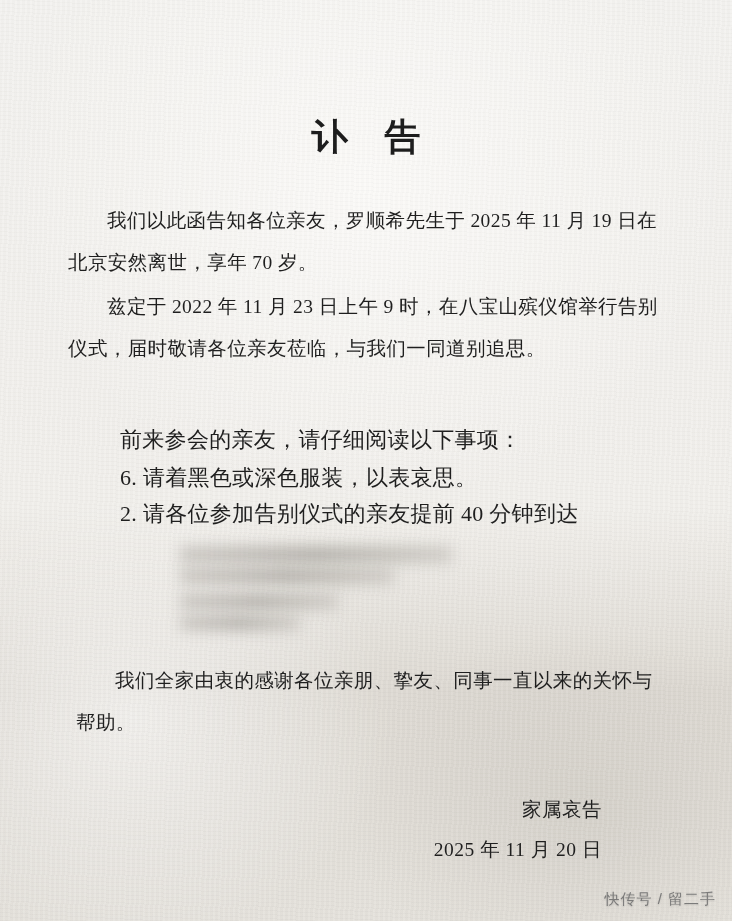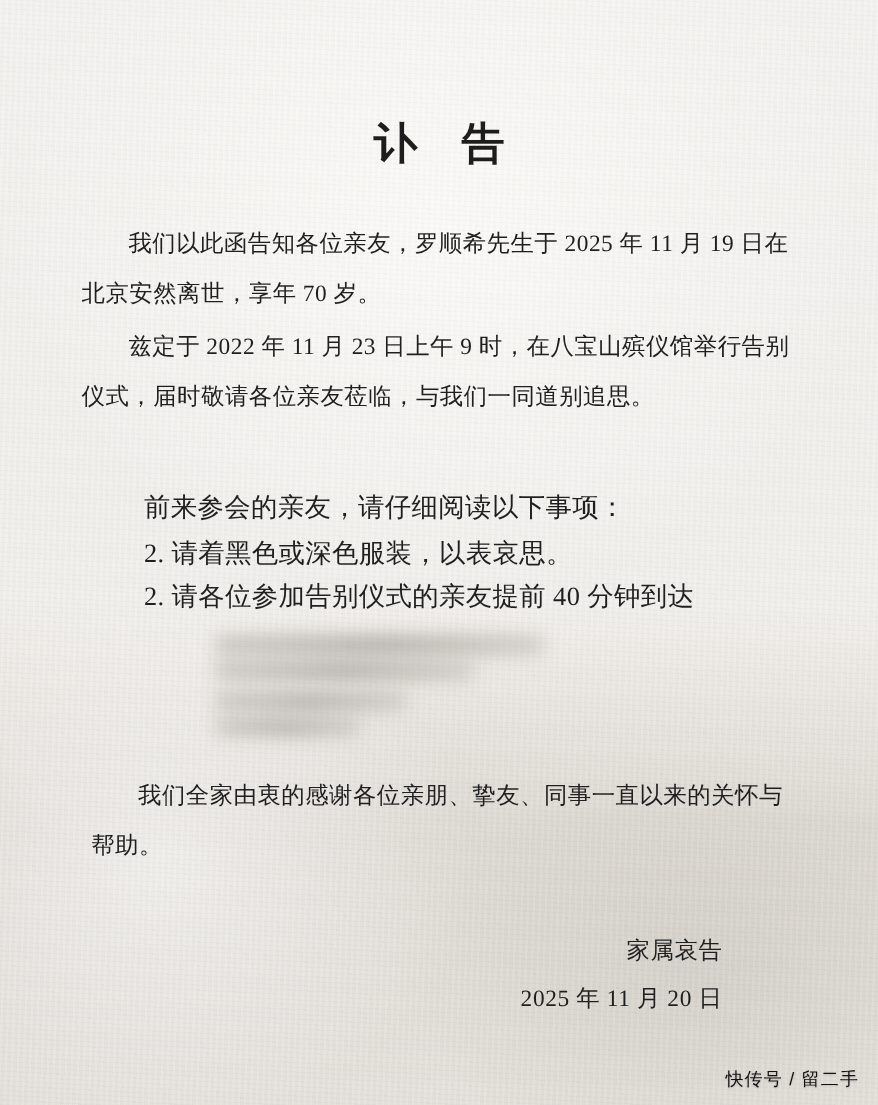--- a/index.html
+++ b/index.html
@@ -31,21 +31,21 @@
     inset: 0;
     background:
       repeating-linear-gradient(92deg, rgba(255,255,255,0.06) 0px, rgba(255,255,255,0.06) 2px, rgba(0,0,0,0.012) 2px, rgba(0,0,0,0.012) 5px),
       repeating-linear-gradient(3deg, rgba(0,0,0,0.015) 0px, rgba(0,0,0,0.015) 1px, rgba(255,255,255,0.03) 1px, rgba(255,255,255,0.03) 4px);
     pointer-events: none;
   }
 
   .sheet {
     position: absolute;
     left: 0;
-    top: 0;
+    top: 17px;
     width: 732px;
     height: 686px;
     box-sizing: border-box;
     padding: 0 60px;
   }
 
   .notice-title {
     text-align: center;
     font-size: 36px;
     font-weight: bold;
@@ -120,21 +120,21 @@
     padding-right: 70px;
   }
   .signature div { letter-spacing: 0.5px; }
 
   .watermark {
     position: absolute;
     right: 16px;
     bottom: 12px;
     font-family: "Liberation Sans", sans-serif;
     font-size: 15px;
-    color: #000000;
+    color: #737373;
     opacity: 0.92;
     letter-spacing: 1px;
     text-shadow: 0 1px 2px rgba(0,0,0,0.18);
     text-align: center;
   }
 </style>
 </head>
 <body>
 
 <div class="page"></div>
@@ -143,21 +143,21 @@
 
   <h1 class="notice-title">讣 告</h1>
 
   <div class="body-block">
     <p class="para">我们以此函告知各位亲友，罗顺希先生于 2025 年 11 月 19 日在北京安然离世，享年 70 岁。</p>
     <p class="para">兹定于 2022 年 11 月 23 日上午 9 时，在八宝山殡仪馆举行告别仪式，届时敬请各位亲友莅临，与我们一同道别追思。</p>
   </div>
 
   <div class="sub-block">
     <p class="lead">前来参会的亲友，请仔细阅读以下事项：</p>
-    <p class="item">2. 请着黑色或深色服装，以表哀思。</p>
+    <p class="item">6. 请着黑色或深色服装，以表哀思。</p>
     <p class="item">2. 请各位参加告别仪式的亲友提前 40 分钟到达</p>
   </div>
 
   <div class="redacted-area" title="">
     <div class="blur-bar blur-1"></div>
     <div class="blur-bar blur-2"></div>
     <div class="blur-bar blur-3"></div>
     <div class="blur-bar blur-4"></div>
   </div>
 

